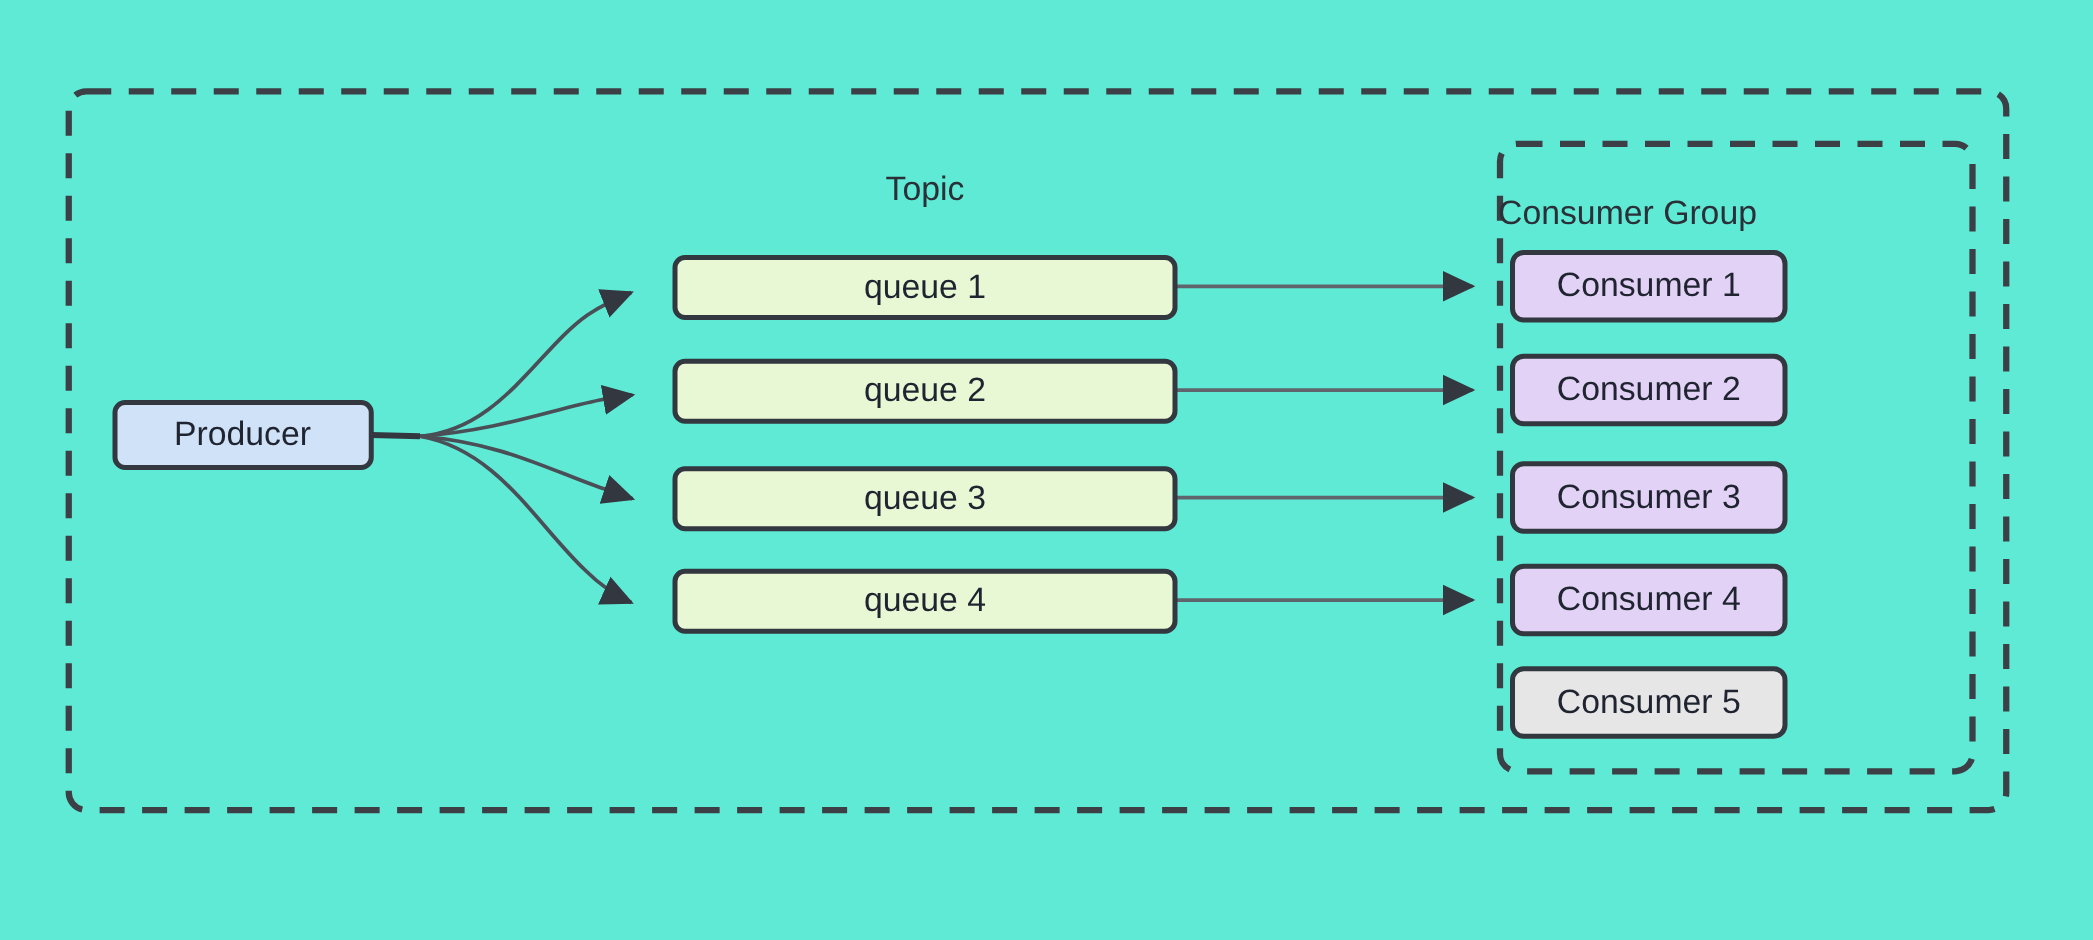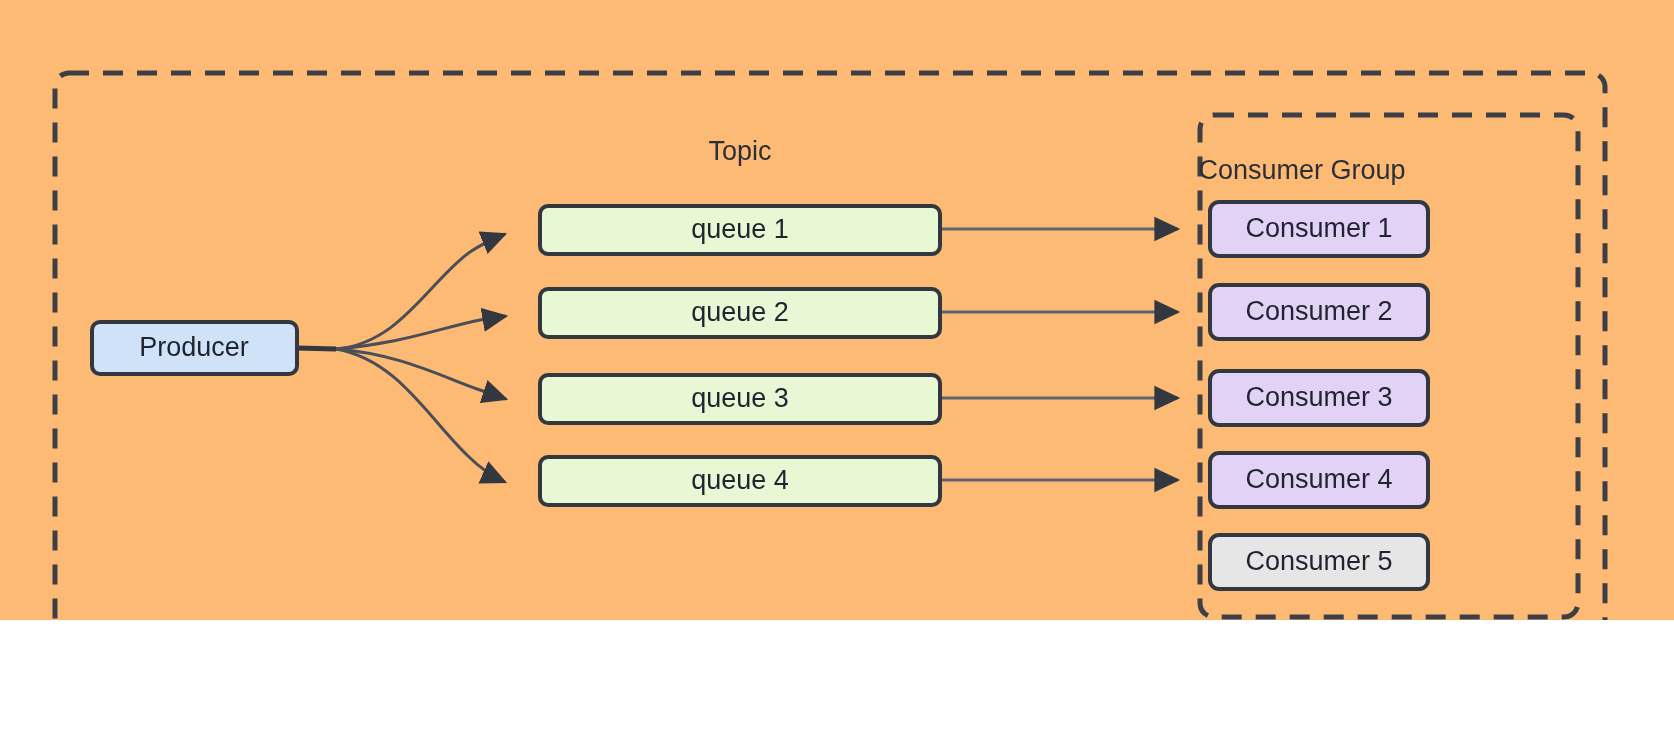--- a/index.html
+++ b/index.html
@@ -6,22 +6,22 @@
     margin: 0;
     padding: 0;
     background: #ffffff;
   }
   body {
     font-family: "Liberation Sans", sans-serif;
   }
   #stage {
     position: relative;
     width: 1674px;
-    height: 620px;
-    background: #fdba74;
+    height: 752px;
+    background: #5eead4;
     overflow: hidden;
   }
   svg#diagram {
     position: absolute;
     left: 0;
     top: 0;
     width: 1674px;
     height: 752px;
     display: block;
   }

